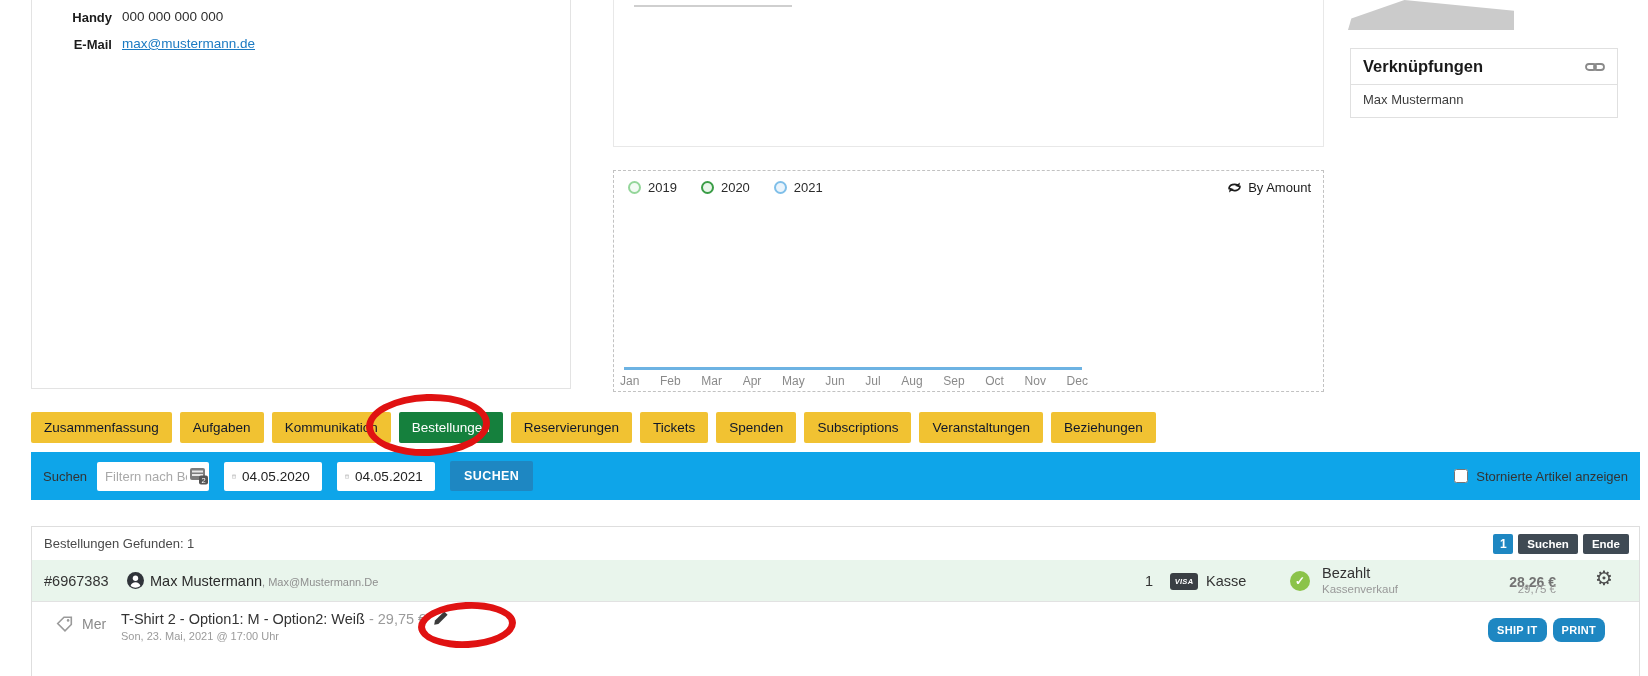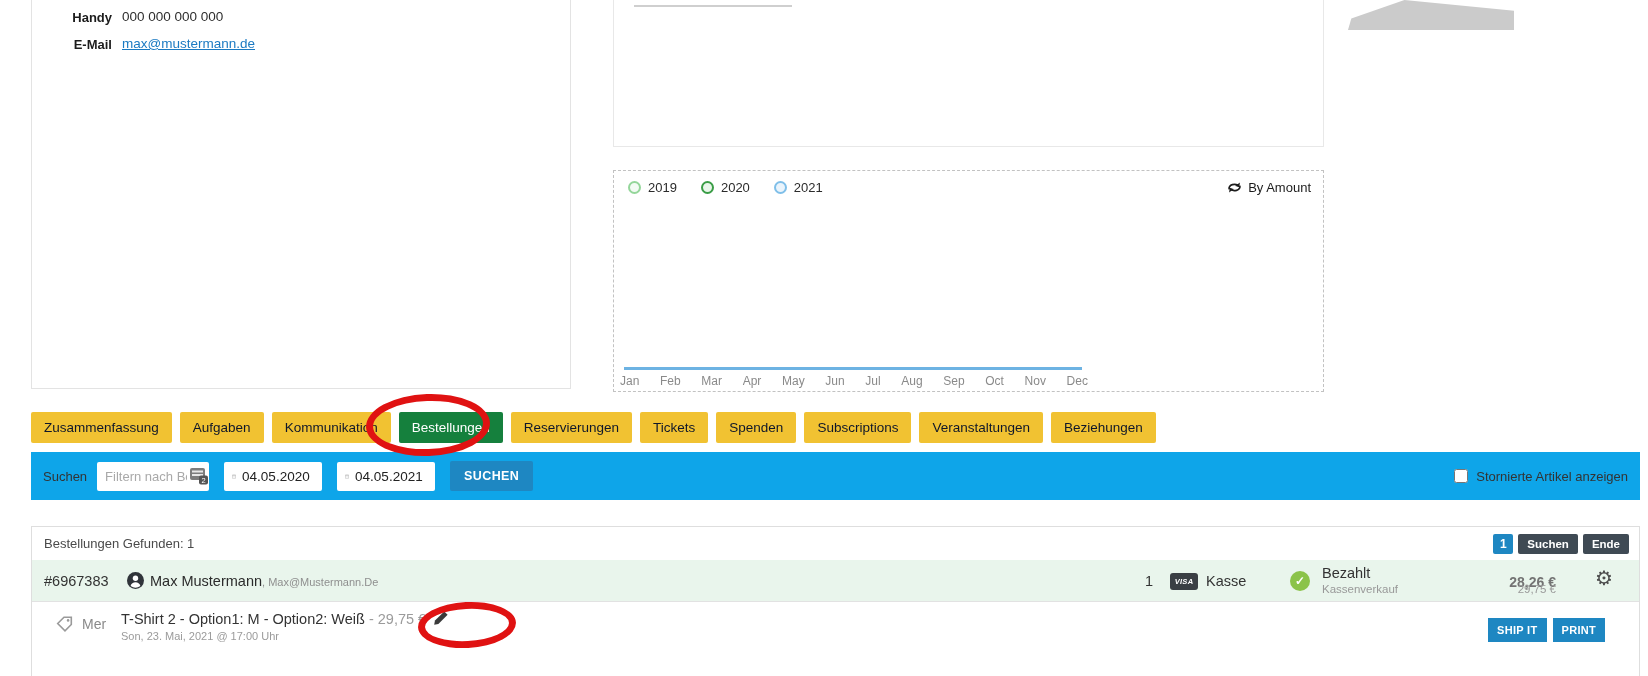--- a/index.html
+++ b/index.html
@@ -102,21 +102,21 @@
 
   .item-row { position:relative; height:58px; background:#fff; }
   .i-tag-icon { position:absolute; left:24px; top:14px; }
   .i-tag-label { position:absolute; left:50px; top:14px; font-size:14px; color:#8a8a8a; }
   .i-title { position:absolute; left:89px; top:8px; font-size:14.5px; color:#333; white-space:nowrap; }
   .i-price { color:#9b9b9b; }
   .i-pencil { display:inline-block; margin-left:7px; vertical-align:-2px; cursor:pointer; }
   .i-date { position:absolute; left:89px; top:28px; font-size:11px; color:#9b9b9b; }
   .i-buttons { position:absolute; right:34px; top:16px; display:flex; gap:6px; }
   .blue-btn-sm { height:24px; padding:0 9px; background:#1e87c2; color:#fff; font-size:11px; font-weight:bold;
-    letter-spacing:.3px; display:flex; align-items:center; border-radius:0; border:none; cursor:pointer; font-family:"Liberation Sans", sans-serif; }
+    letter-spacing:.3px; display:flex; align-items:center; border-radius:8px; border:none; cursor:pointer; font-family:"Liberation Sans", sans-serif; }
 </style>
 </head>
 <body>
 
 <div id="app">
 
   <div id="left-card" class="card">
     <span class="info-label" style="top:10px;">Handy</span>
     <span class="info-value" style="top:9px;">000 000 000 000</span>
     <span class="info-label" style="top:37px;">E-Mail</span>
@@ -162,20 +162,32 @@
       <span>Jul</span>
       <span>Aug</span>
       <span>Sep</span>
       <span>Oct</span>
       <span>Nov</span>
       <span>Dec</span>
     </div>
   </div>
 
   <div id="links-shape"></div>
+  <div id="links-panel" class="card">
+    <div class="lp-header">
+      <span class="lp-title">Verknüpfungen</span>
+      <svg width="20" height="12" viewBox="0 0 20 12">
+        <g fill="none" stroke="#8a8a8a" stroke-width="1.8">
+          <rect x="1" y="3" width="10" height="6" rx="3"></rect>
+          <rect x="9" y="3" width="10" height="6" rx="3"></rect>
+        </g>
+      </svg>
+    </div>
+    <div class="lp-item">Max Mustermann</div>
+  </div>
 
   <div id="tabs">
     <div class="tab">Zusammenfassung</div>
     <div class="tab">Aufgaben</div>
     <div class="tab">Kommunikation</div>
     <div class="tab selected">Bestellungen</div>
     <div class="tab">Reservierungen</div>
     <div class="tab">Tickets</div>
     <div class="tab">Spenden</div>
     <div class="tab">Subscriptions</div>

